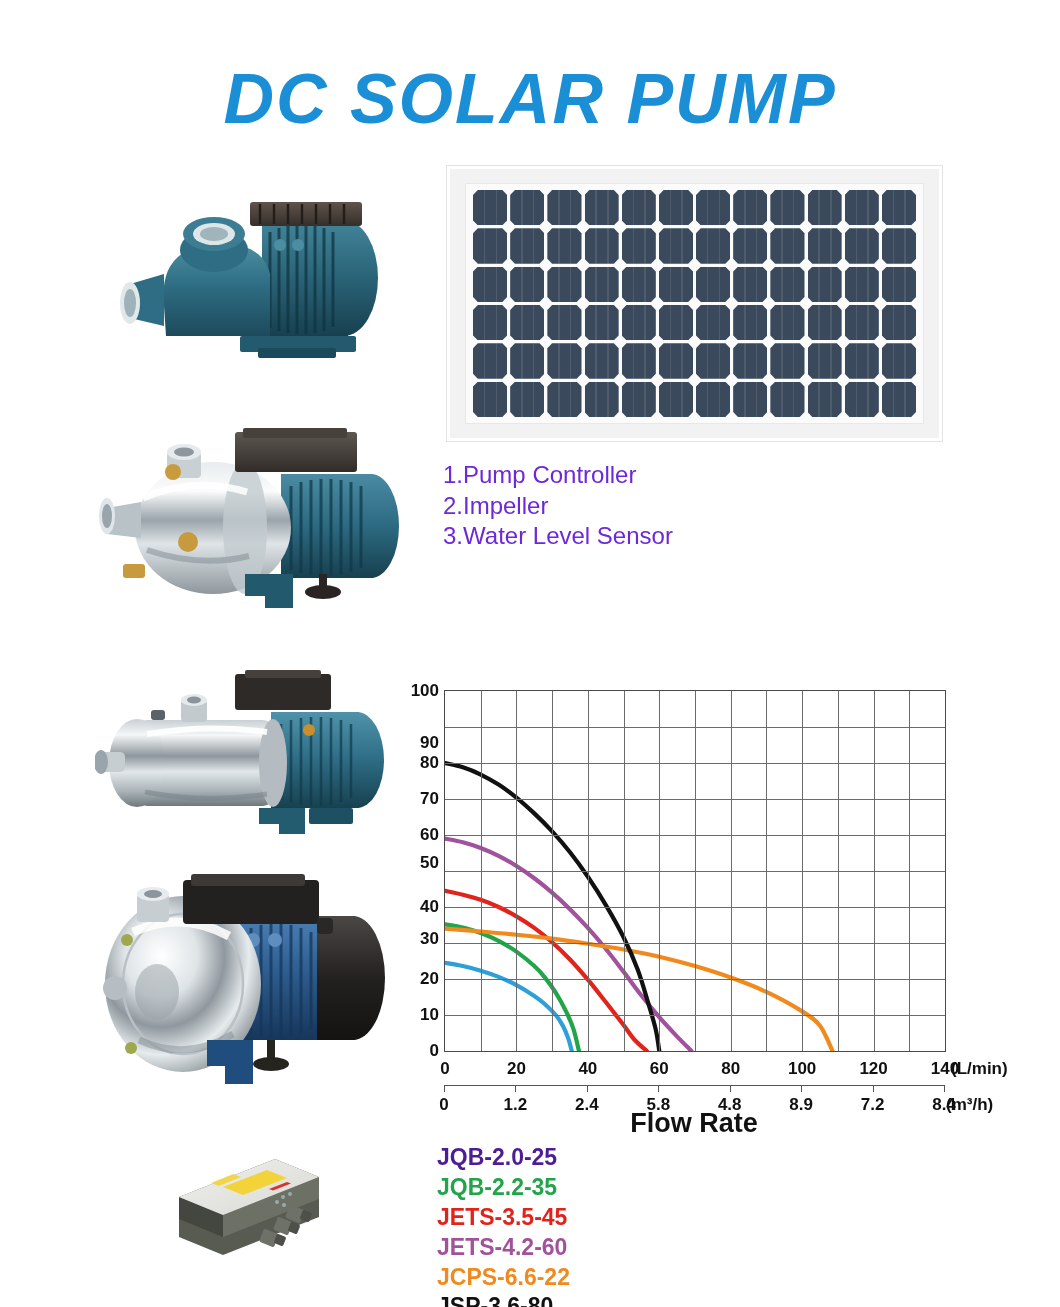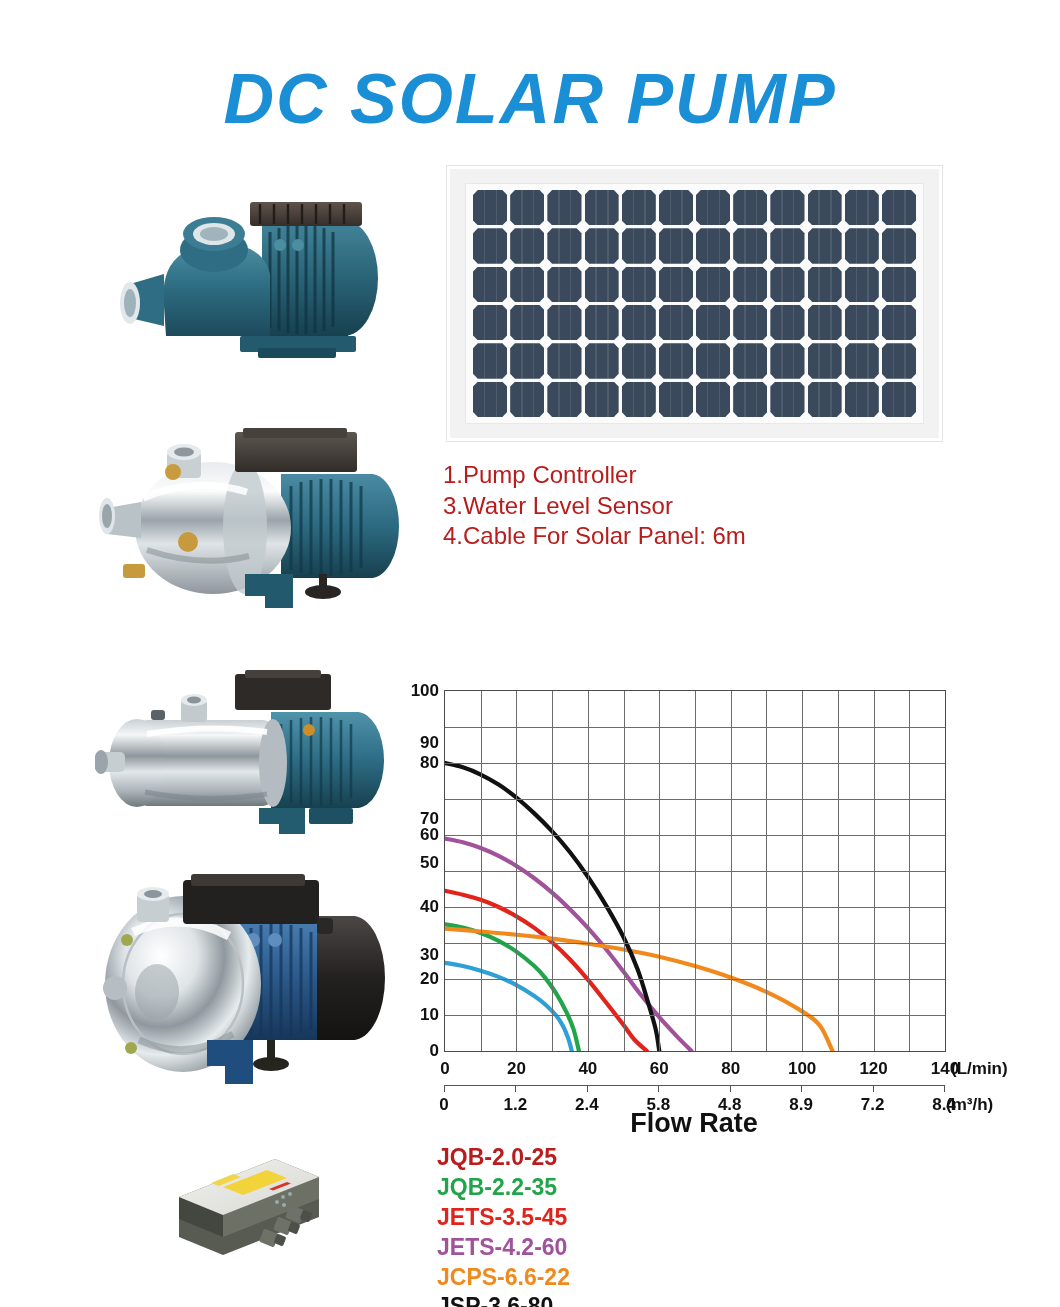--- a/index.html
+++ b/index.html
@@ -44,21 +44,21 @@
      position:relative;}
   .cell::after{content:"";position:absolute;left:32%;top:0;width:1.5px;height:100%;
      background:rgba(255,255,255,.10);}
   .cell::before{content:"";position:absolute;left:66%;top:0;width:1.5px;height:100%;
      background:rgba(255,255,255,.10);}
 
   
   #accessories{left:437px;top:460px;width:400px;}
   #acc-title{display:inline-block;background:#7fcdc9;color:#141414;
      font-size:26px;line-height:1.22;padding:1px 14px 2px 6px;white-space:pre;}
-  .acc-item{font-size:24px;line-height:1.28;color:#b91c1c;white-space:pre;padding-left:6px;}
+  .acc-item{font-size:24px;line-height:1.28;color:#6d28d9;white-space:pre;padding-left:6px;}
 
   
   #chart{left:0px;top:660px;width:1060px;height:500px;}
 
   #ylabel{
      position:absolute;left:-88px;top:760px;width:300px;
      transform:rotate(-90deg);transform-origin:center center;
      text-align:center;font-size:23px;font-weight:bold;color:#111;
      white-space:pre;
   }
@@ -443,22 +443,22 @@
         <div class="cell" style="background: rgb(58, 74, 92);"></div>
         <div class="cell" style="background: rgb(58, 74, 92);"></div>
         <div class="cell" style="background: rgb(58, 74, 92);"></div>
         <div class="cell" style="background: rgb(58, 74, 92);"></div>
       </div>
   </div>
 </div>
 
 <div class="abs" id="accessories">
   <div class="acc-item">1.Pump Controller</div>
+  <div class="acc-item">2.Impeller</div>
   <div class="acc-item">3.Water Level Sensor</div>
-  <div class="acc-item">4.Cable For Solar Panel: 6m</div>
 </div>
 
 <div class="abs" id="chart">
 
   <div id="ylabel">Total Dynamic Head(m)</div>
 
   <div id="plot">
     <svg id="curves" width="500" height="360">
         <path d="M0.00,271.80 C2.98,272.34 11.90,273.72 17.86,275.04 C23.81,276.36 29.76,277.92 35.71,279.72 C41.67,281.52 47.62,283.44 53.57,285.84 C59.52,288.24 65.48,290.94 71.43,294.12 C77.38,297.30 84.52,301.74 89.29,304.92 C94.05,308.10 96.43,310.02 100.00,313.20 C103.57,316.38 107.74,320.40 110.71,324.00 C113.69,327.60 115.77,330.90 117.86,334.80 C119.94,338.70 121.73,343.20 123.21,347.40 C124.70,351.60 126.19,357.90 126.79,360.00" fill="none" stroke="#2f9fd8" stroke-width="4.2" stroke-linecap="round"></path>
         <path d="M0.00,233.28 C2.98,233.82 11.90,235.08 17.86,236.52 C23.81,237.96 29.76,239.70 35.71,241.92 C41.67,244.14 47.62,246.72 53.57,249.84 C59.52,252.96 65.48,256.44 71.43,260.64 C77.38,264.84 84.52,270.72 89.29,275.04 C94.05,279.36 96.43,282.12 100.00,286.56 C103.57,291.00 107.14,295.92 110.71,301.68 C114.29,307.44 118.45,315.00 121.43,321.12 C124.40,327.24 126.49,331.92 128.57,338.40 C130.65,344.88 133.04,356.40 133.93,360.00" fill="none" stroke="#22a44a" stroke-width="4.2" stroke-linecap="round"></path>
@@ -485,25 +485,25 @@
       <div class="hline" style="top: 252px;"></div>
       <div class="hline" style="top: 216px;"></div>
       <div class="hline" style="top: 180px;"></div>
       <div class="hline" style="top: 144px;"></div>
       <div class="hline" style="top: 108px;"></div>
       <div class="hline" style="top: 72px;"></div>
       <div class="hline" style="top: 36px;"></div>
       <div class="ytick" style="top: 360px;">0</div>
       <div class="ytick" style="top: 324px;">10</div>
       <div class="ytick" style="top: 288px;">20</div>
-      <div class="ytick" style="top: 264px;">30</div>
+      <div class="ytick" style="top: 248px;">30</div>
       <div class="ytick" style="top: 216px;">40</div>
       <div class="ytick" style="top: 172px;">50</div>
       <div class="ytick" style="top: 144px;">60</div>
-      <div class="ytick" style="top: 108px; margin-top: 20px;">70</div>
+      <div class="ytick" style="top: 108px;">70</div>
       <div class="ytick" style="top: 72px;">80</div>
       <div class="ytick" style="top: 52px;">90</div>
       <div class="ytick" style="top: 0px;">100</div>
       <div class="xtick-top" style="left: 0px;">0</div>
       <div class="xtick-top" style="left: 71.4286px;">20</div>
       <div class="xtick-top" style="left: 142.857px;">40</div>
       <div class="xtick-top" style="left: 214.286px;">60</div>
       <div class="xtick-top" style="left: 285.714px;">80</div>
       <div class="xtick-top" style="left: 357.143px;">100</div>
       <div class="xtick-top" style="left: 428.571px;">120</div>
@@ -529,19 +529,19 @@
       <div class="xtick-bot" style="left: 428.571px;">7.2</div>
       <div class="a2tick" style="left: 500px;"></div>
       <div class="xtick-bot" style="left: 500px;">8.4</div>
       <div id="xunit-bot">(m³/h)</div>
     </div>
 
   <div id="xaxis-title">Flow Rate</div>
 </div>
 
 <div class="abs" id="legend">
-    <div class="legend-item" style="color: #b91c1c;">JQB-2.0-25</div>
+    <div class="legend-item" style="color: #4c1d95;">JQB-2.0-25</div>
     <div class="legend-item" style="color: rgb(34, 164, 74);">JQB-2.2-35</div>
     <div class="legend-item" style="color: rgb(224, 36, 28);">JETS-3.5-45</div>
     <div class="legend-item" style="color: rgb(160, 82, 154);">JETS-4.2-60</div>
     <div class="legend-item" style="color: rgb(240, 138, 30);">JCPS-6.6-22</div>
     <div class="legend-item" style="color: rgb(17, 17, 17);">JSP-3.6-80</div>
   </div>
 
 </body></html>

